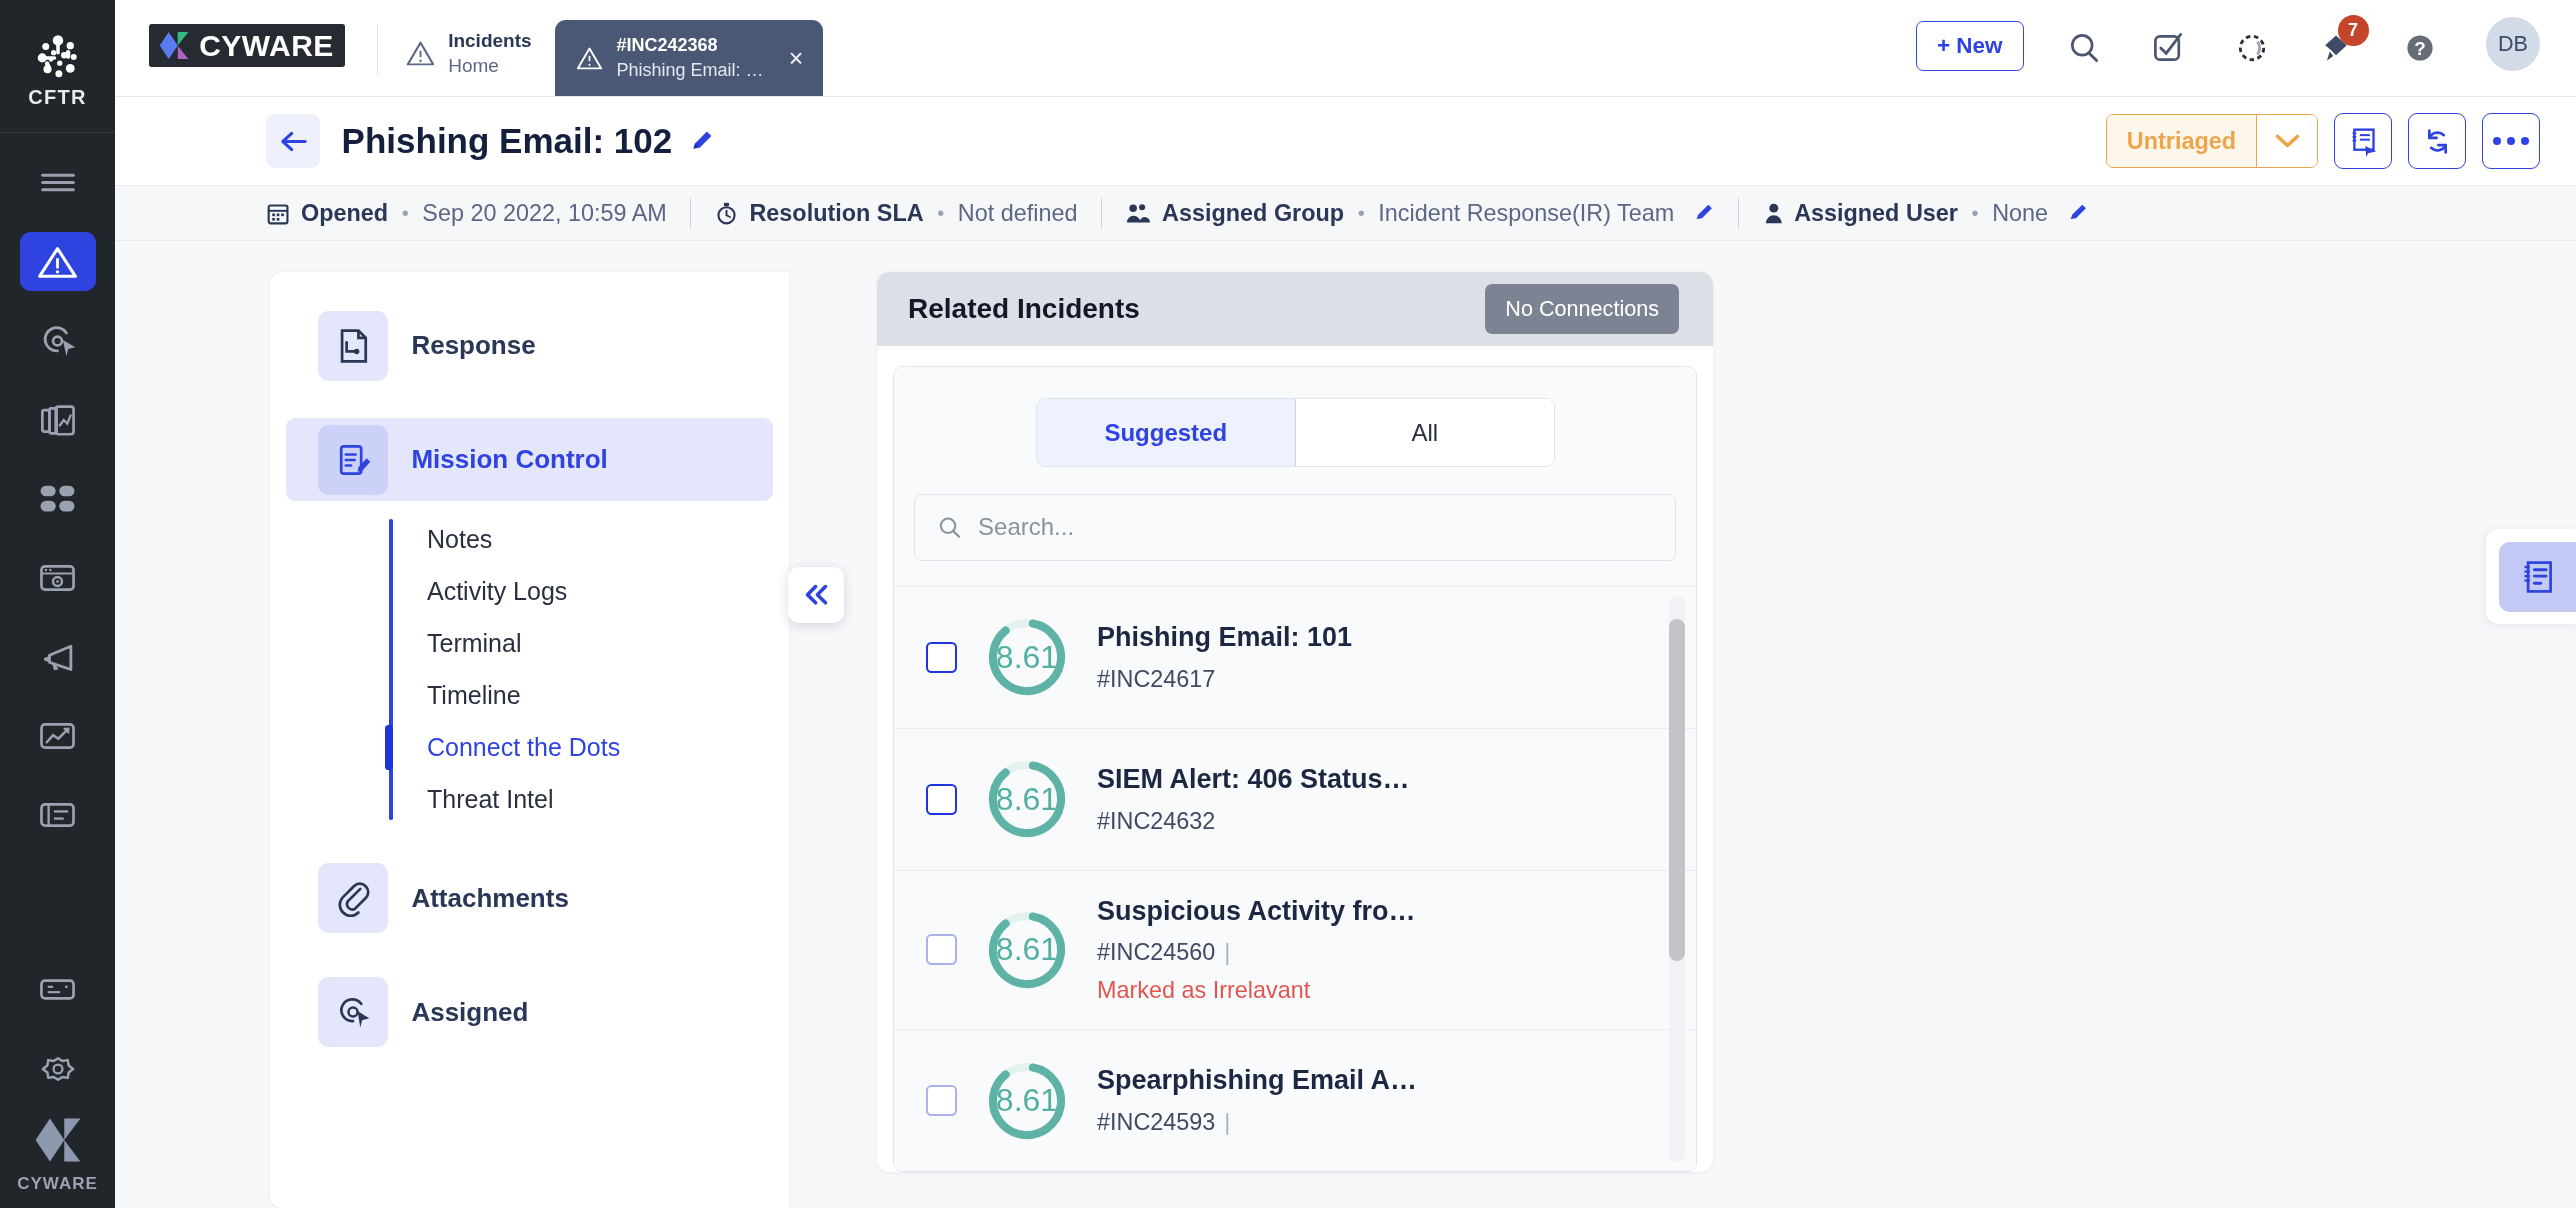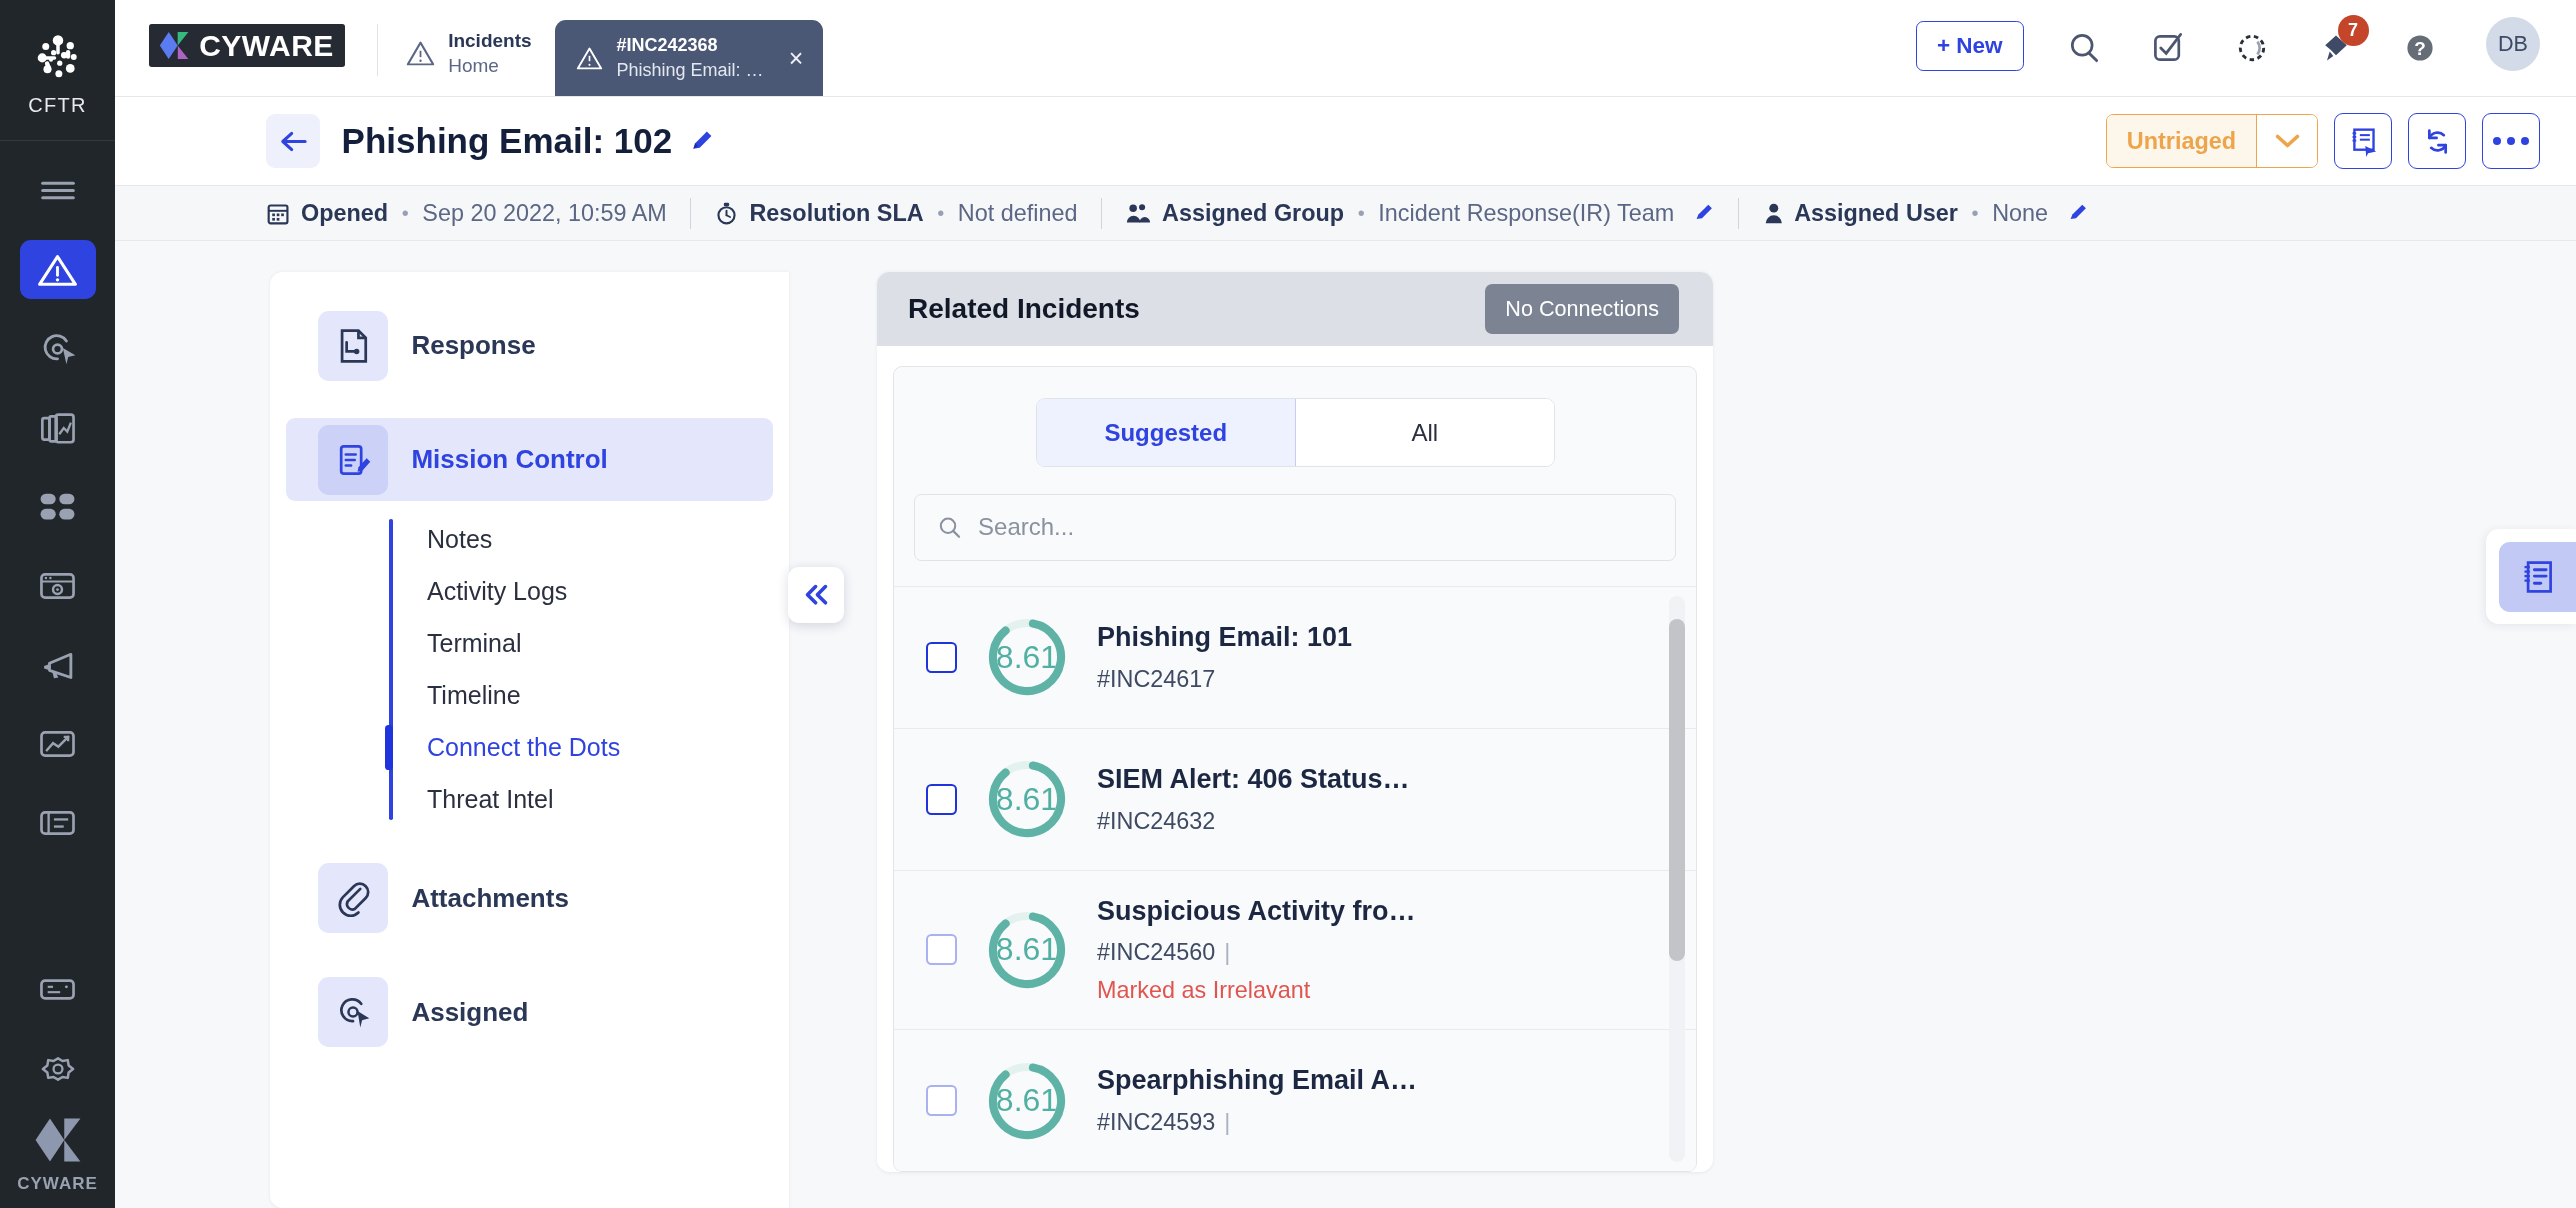--- a/index.html
+++ b/index.html
@@ -15,22 +15,22 @@
   .rail {
     width: 115px; height: 1208px;
     background: #21262b;
     display: flex; flex-direction: column; align-items: center;
     flex: 0 0 115px;
     position: relative;
   }
   .rail-logo { margin-top: 29px; display: flex; flex-direction: column; align-items: center; }
   .rail-logo-mark { width: 56px; height: 56px; }
   .rail-logo-text {
-    color: #e8eaec; font-size: 20px; font-weight: 400; letter-spacing: 1.3px;
-    margin-top: 9px;
+    color: #e8eaec; font-size: 20px; font-weight: 700; letter-spacing: 1.3px;
+    margin-top: 1px;
   }
   .rail-sep { width: 115px; height: 0.9px; background: #34393e; margin-top: 23.4px; }
   .rail-ico {
     width: 76px; height: 59px;
     display: flex; align-items: center; justify-content: center;
     border-radius: 10.8px; margin-top: 20px;
     cursor: pointer;
   }
   .rail-ico svg { display:block; }
   .rail-ico.burger { margin-top: 20px; }

